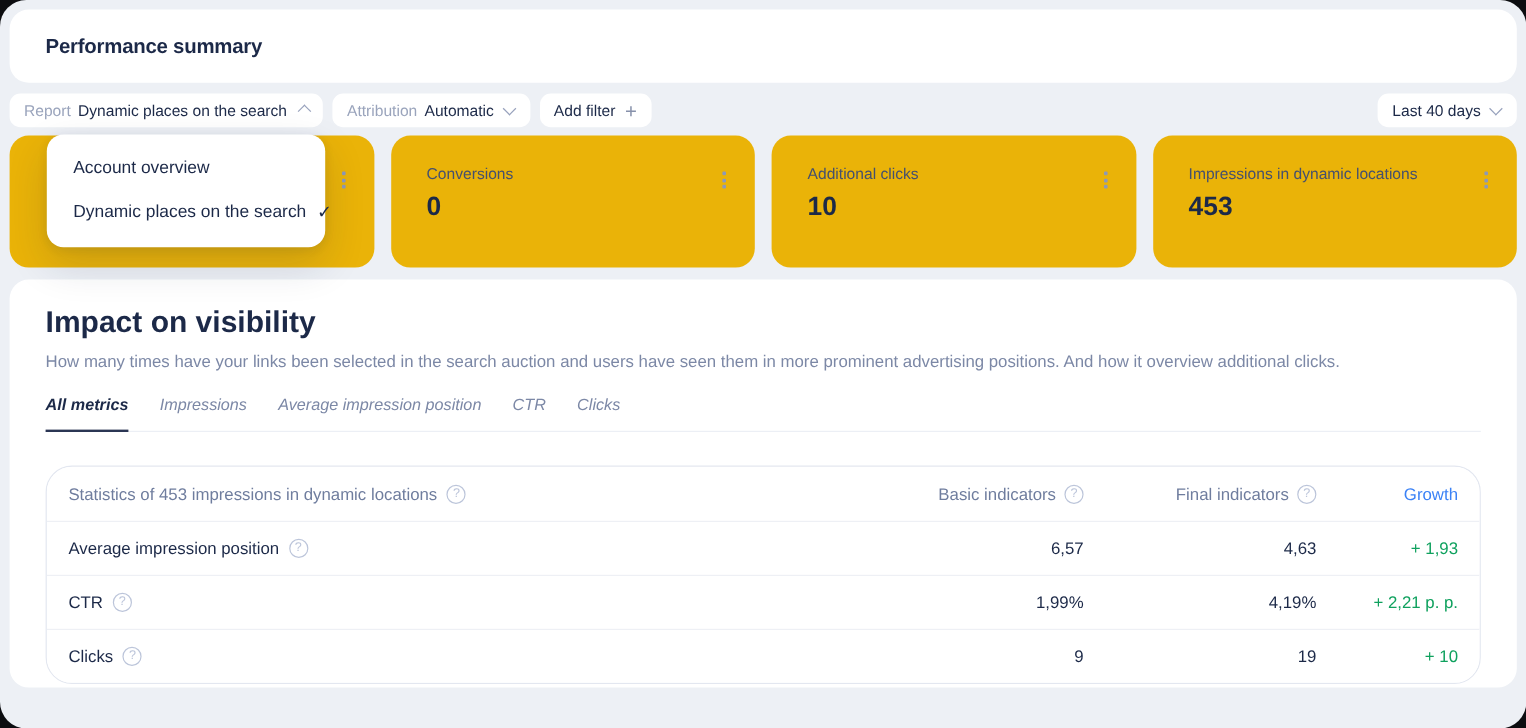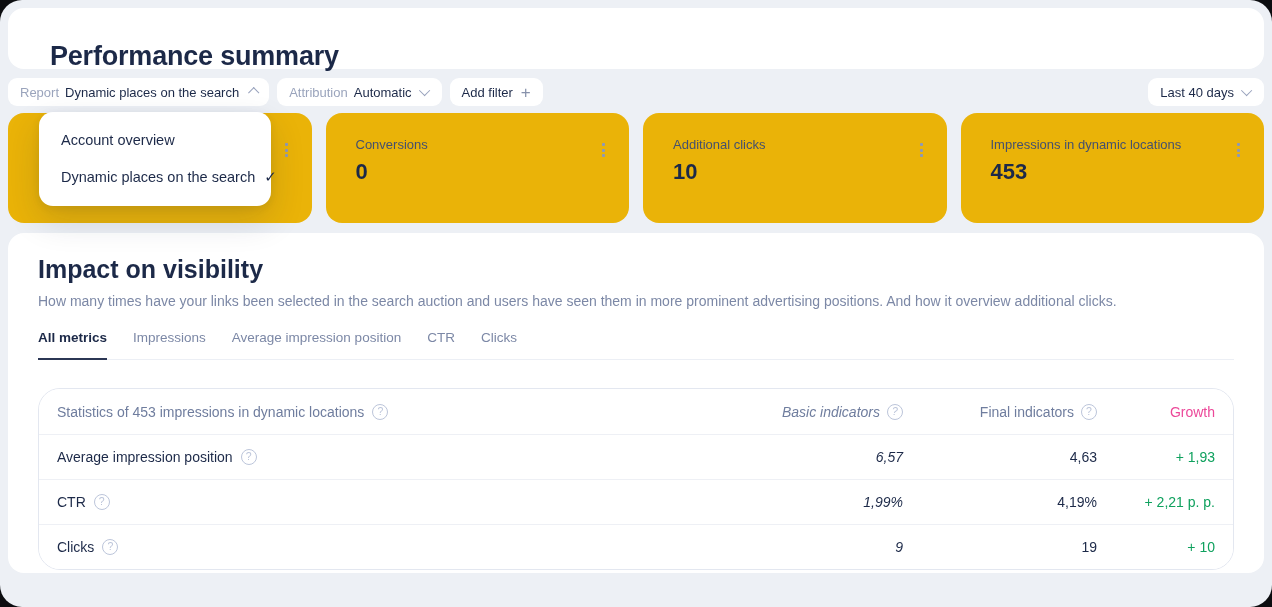--- a/index.html
+++ b/index.html
@@ -16,22 +16,22 @@
     border-radius:22px;
     overflow:hidden;
   }
 
   
   .header-card {
     position:absolute; left:8px; right:8px; top:8px; height:61px;
     background:#ffffff; border-radius:16px;
   }
   .page-title {
-    margin:12px; padding:21px 0 0 30px;
-    font-size:27px; font-weight:bold; color:#1c2948; letter-spacing:-0.2px;
+    margin:0; padding:21px 0 0 30px;
+    font-size:17px; font-weight:bold; color:#1c2948; letter-spacing:-0.2px;
   }
 
   
   .filter-row {
     position:absolute; left:8px; right:8px; top:78px; height:28px;
     display:flex; align-items:flex-start; gap:8px;
   }
   .pill {
     height:28px; background:#fff; border-radius:9px;
     display:inline-flex; align-items:center; gap:6px;
@@ -87,44 +87,44 @@
   }
   .section-title { margin:0; font-size:25px; font-weight:bold; color:#1c2948; }
   .section-desc  { margin:9px 0 0 0; font-size:14px; color:#7c88a6; }
 
   .tabs {
     display:flex; gap:26px; margin-top:21px;
     border-bottom:1px solid #eceff5;
   }
   .tab {
     font-size:13.5px; color:#7c88a6; padding-bottom:13px; cursor:pointer;
-    border-bottom:2.5px solid transparent; margin-bottom:-1px;
+    border-bottom:2.5px solid transparent; margin-bottom:-1px;font-style:italic;
   }
   .tab.active { color:#1c2948; font-weight:bold; border-bottom-color:#2b3654; }
 
   
   .stats-table {
     margin-top:28px;
     border:1px solid #e3e7f0; border-radius:22px;
     overflow:hidden;
   }
   .t-row { display:flex; align-items:center; height:45px; background:#fff; }
   .t-row + .t-row { border-top:1px solid #eef0f5; }
   .t-head { color:#6f7d9e; font-size:13.5px; }
   .c-name   { flex:1; padding-left:18px; display:flex; align-items:center; gap:8px;
               font-size:14px; color:#1c2948; }
   .t-head .c-name { color:#6f7d9e; }
   .c-basic  { width:250px; display:flex; justify-content:flex-end; align-items:center; gap:7px;
-              font-size:14px; color:#1c2948;font-style:italic; }
+              font-size:14px; color:#1c2948; }
   .c-final  { width:194px; display:flex; justify-content:flex-end; align-items:center; gap:7px;
               font-size:14px; color:#1c2948; }
   .c-growth { width:136px; padding-right:18px; display:flex; justify-content:flex-end;
               font-size:14px; color:#0fa15e; }
   .t-head .c-basic, .t-head .c-final { color:#6f7d9e; }
-  .t-head .c-growth { color:#ec4899; }
+  .t-head .c-growth { color:#3b82f6; }
 
   .help-icon {
     width:16px; height:16px; border-radius:50%;
     border:1.4px solid #bcc5da; color:#bcc5da;
     font-size:10.5px; line-height:13.5px; text-align:center;
     display:inline-block; cursor:pointer; flex:none;
   }
 </style>
 </head>
 <body>

